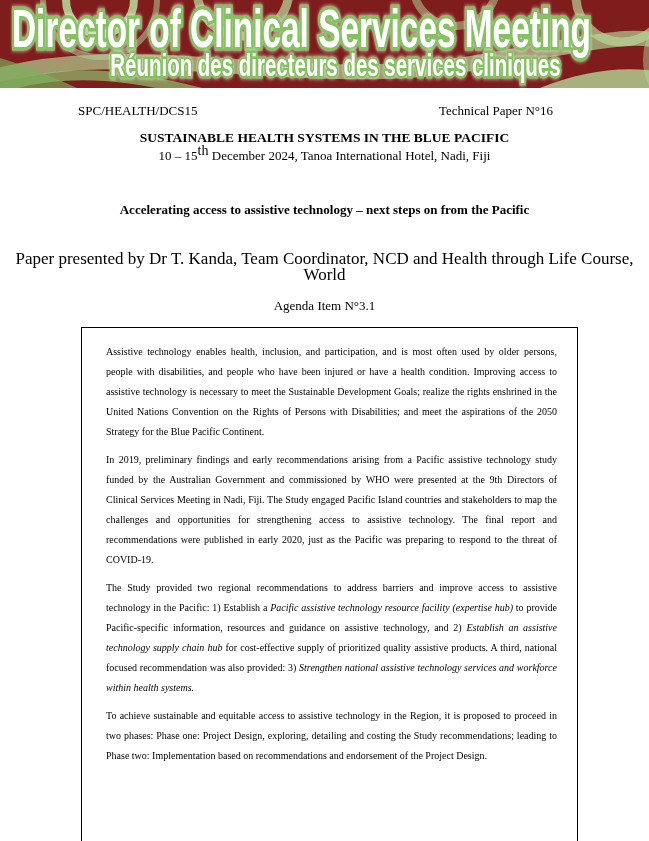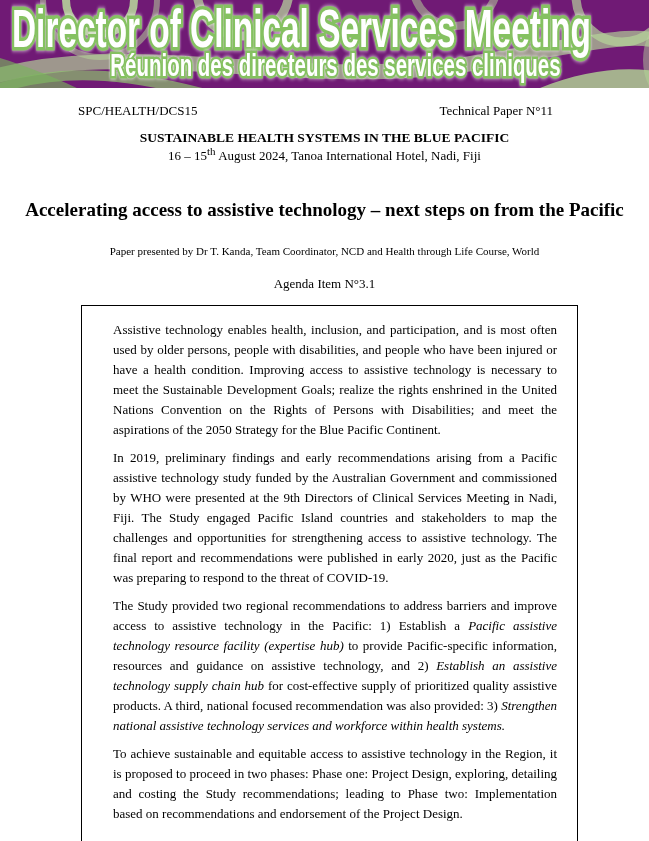--- a/index.html
+++ b/index.html
@@ -14,21 +14,21 @@
     font-family: "Liberation Serif", serif;
     color: #000000;
     position: relative;
   }
 
   
   .banner {
     position: relative;
     width: 649px;
     height: 88px;
-    background: #701a75;
+    background: #7f1d1d;
     overflow: hidden;
   }
   .banner svg.pattern {
     position: absolute;
     inset: 0;
   }
   .banner-text {
     position: absolute;
     font-family: "Liberation Sans", sans-serif;
     font-weight: bold;
@@ -70,58 +70,58 @@
     font-weight: bold;
     font-size: 13.5px;
     margin-top: 11px;
   }
   .conference-details {
     text-align: center;
     font-size: 13px;
     margin-top: 2px;
   }
   .conference-details sup {
-    font-size: 11px;
+    font-size: 14px;
     vertical-align: super;
     line-height: 0;
   }
 
   
   .paper-title {
     text-align: center;
     font-weight: bold;
-    font-size: 19px;
+    font-size: 13px;
     line-height: 19px;
     margin-top: 36px;
   }
   .presenter {
     text-align: center;
-    font-size: 11px;
+    font-size: 17px;
     line-height: 15.5px;
-    margin-top: 25px;
+    margin-top: 32px;
   }
   .agenda-item {
     text-align: center;
     font-size: 13px;
     margin-top: 16px;
   }
 
   
   .abstract-box {
     box-sizing: border-box;
     margin: 13px 0 0 81px;
     width: 497px;
     height: 600px; 
     border: 1.5px solid #000000;
     padding: 14px 20px 0 20px;
     overflow: hidden;
   }
   .abstract-box p {
-    margin: 0 0 8px 11px;
-    font-size: 13px;
+    margin: 0 0 8px 4px;
+    font-size: 10px;
     line-height: 20px;
     text-align: justify;
   }
   .abstract-box .b { font-weight: normal; }
   .abstract-box .i { font-style: italic; }
 </style>
 </head>
 <body>
 
 <div class="banner">
@@ -138,27 +138,27 @@
     <path d="M-25,98 C60,58 150,78 235,102" stroke="#8fc26d" stroke-width="10" fill="none" opacity="0.7"></path>
     <path d="M0,88 L0,58 C32,68 62,80 95,97 Z" fill="#79b25c" opacity="0.65"></path>
     <path d="M540,88 C590,68 635,64 680,76 L680,100 L540,100 Z" fill="#b3d795" opacity="0.8"></path>
   </svg>
   <div class="banner-text banner-line1">Director of Clinical Services Meeting</div>
   <div class="banner-text banner-line2">Réunion des directeurs des services cliniques</div>
 </div>
 
 <div class="doc-refs">
   <span>SPC/HEALTH/DCS15</span>
-  <span>Technical Paper N°11</span>
+  <span>Technical Paper N°16</span>
 </div>
 
 <div class="conference-title">SUSTAINABLE HEALTH SYSTEMS IN THE BLUE PACIFIC</div>
 
 <div class="conference-details">
-  <span>16 – 15</span><sup>th</sup><span> August 2024, Tanoa International Hotel, Nadi, Fiji</span>
+  <span>10 – 15</span><sup>th</sup><span> December 2024, Tanoa International Hotel, Nadi, Fiji</span>
 </div>
 
 <div class="paper-title">
     <div>Accelerating access to assistive technology – next steps on from the Pacific</div>
   </div>
 
 <div class="presenter">
     <div>Paper presented by Dr T. Kanda, Team Coordinator, NCD and Health through Life Course, World</div>
   </div>
 

